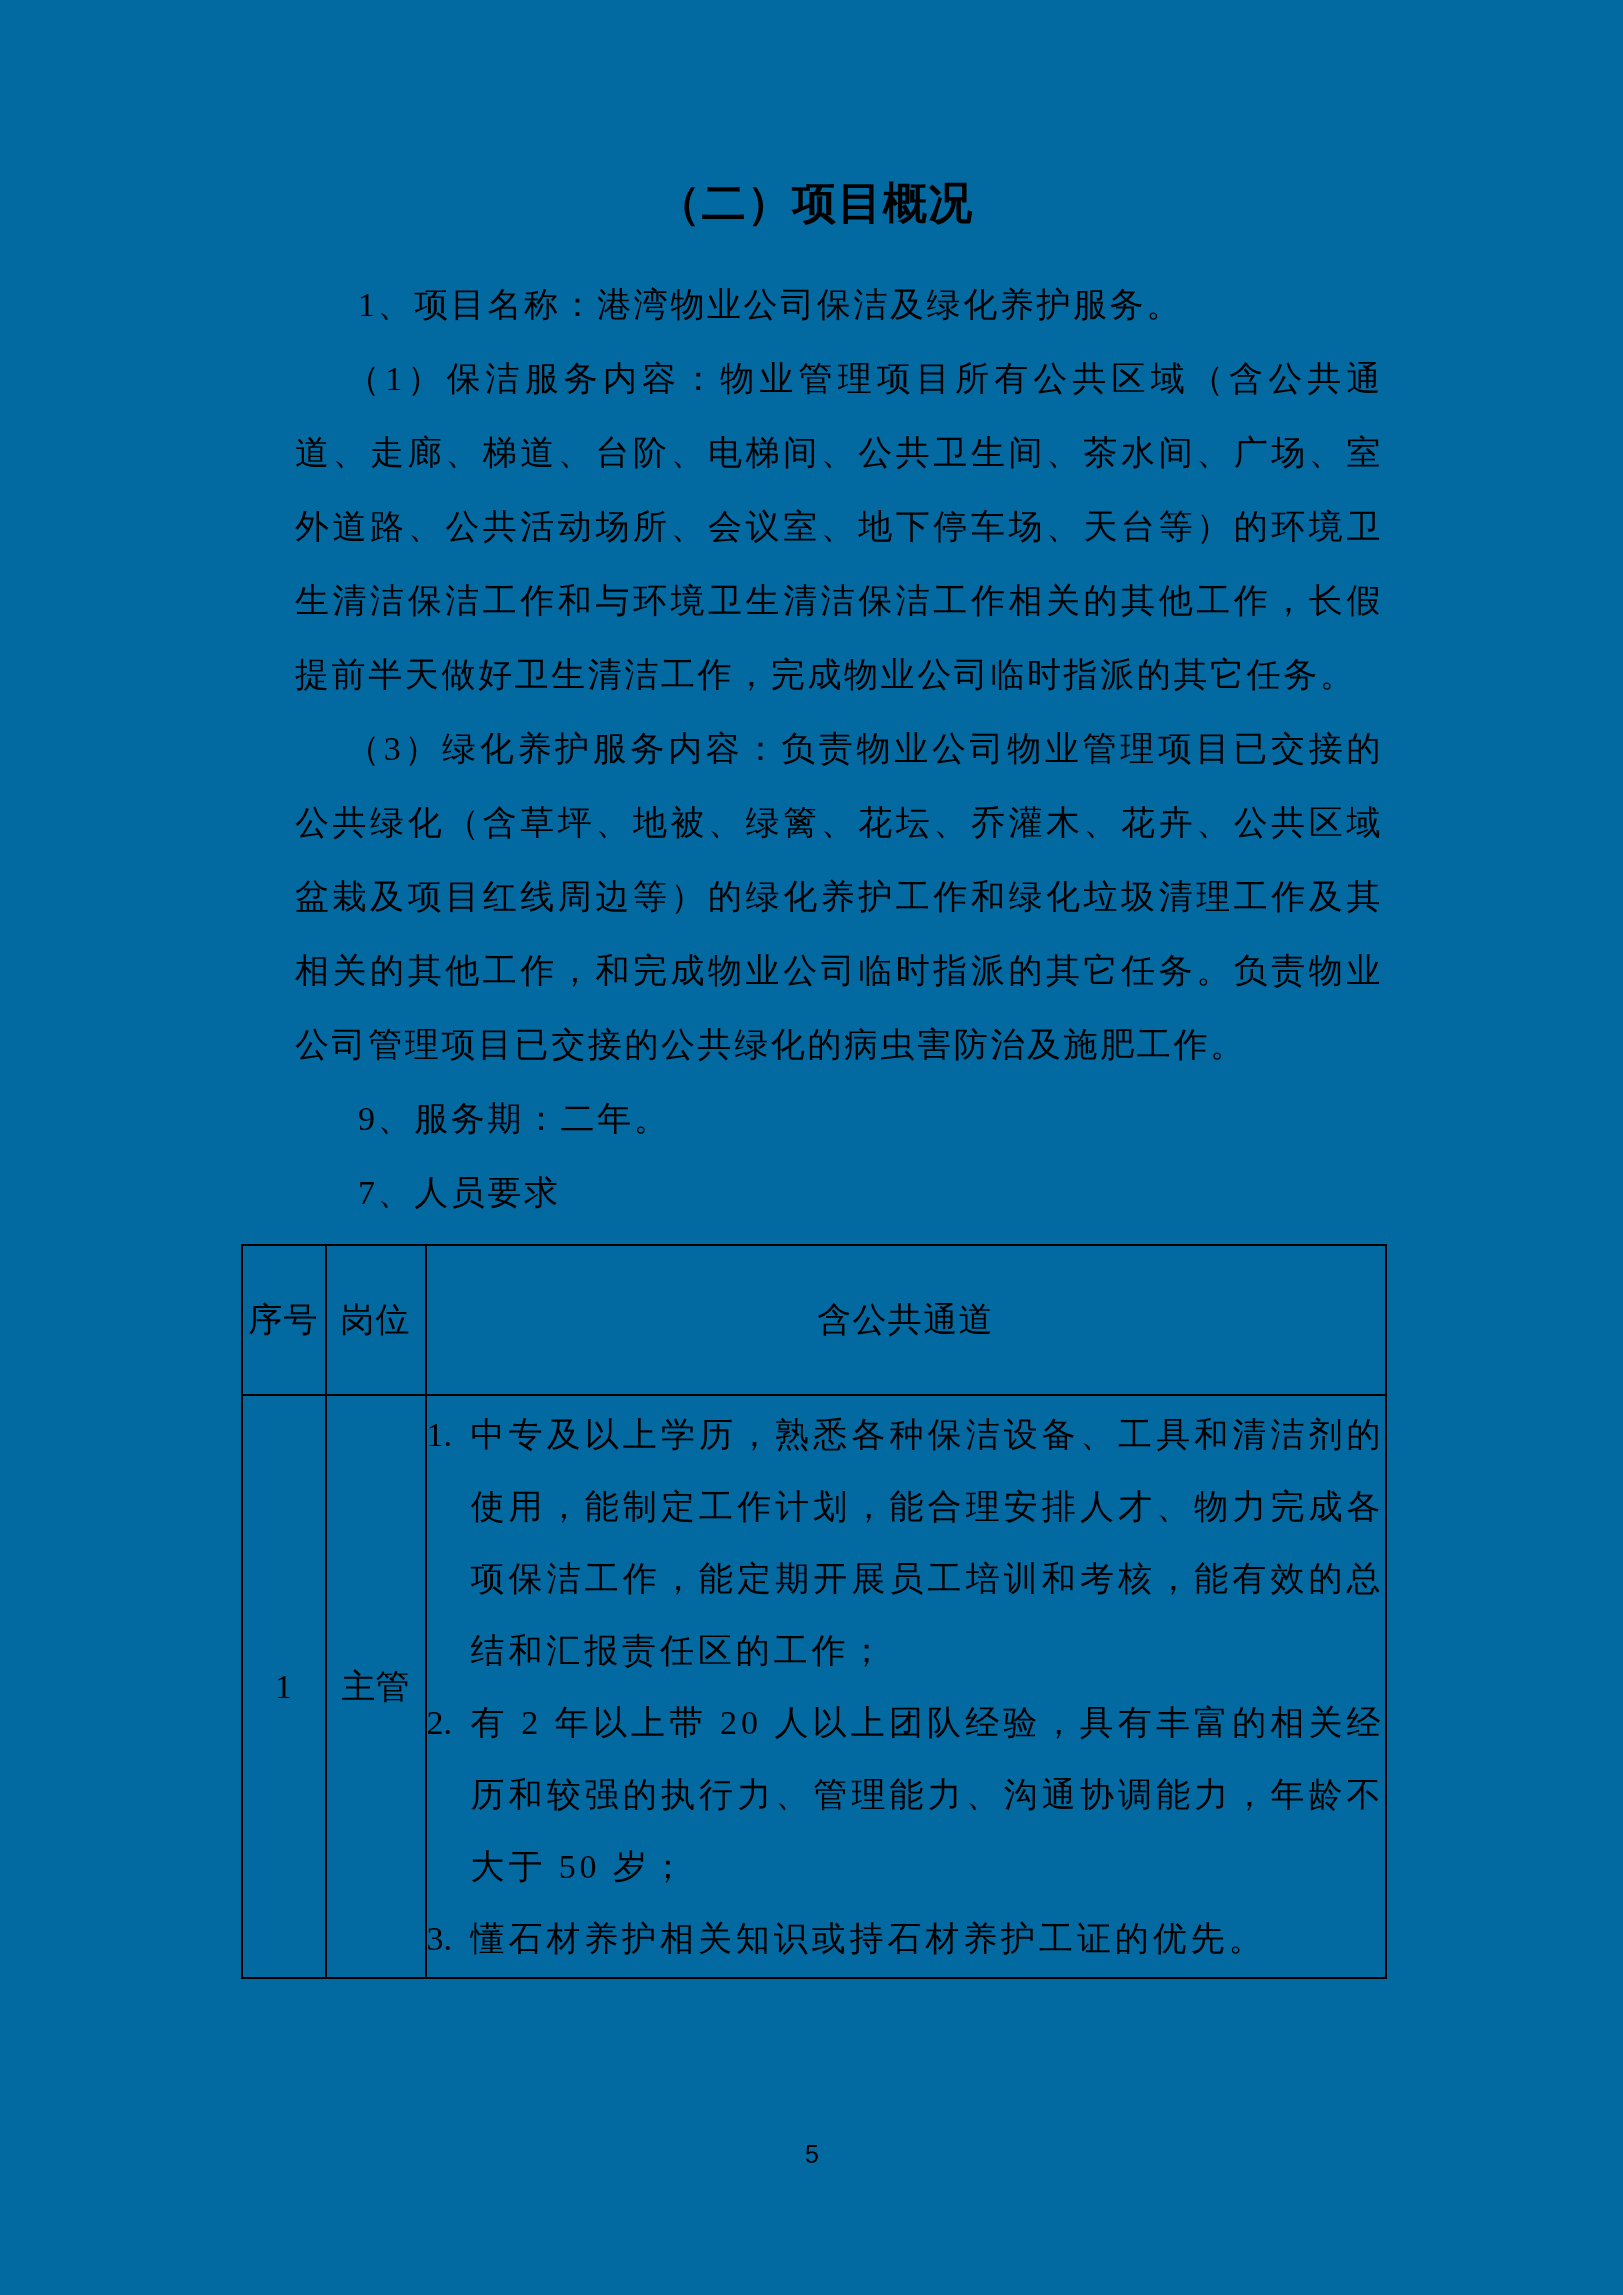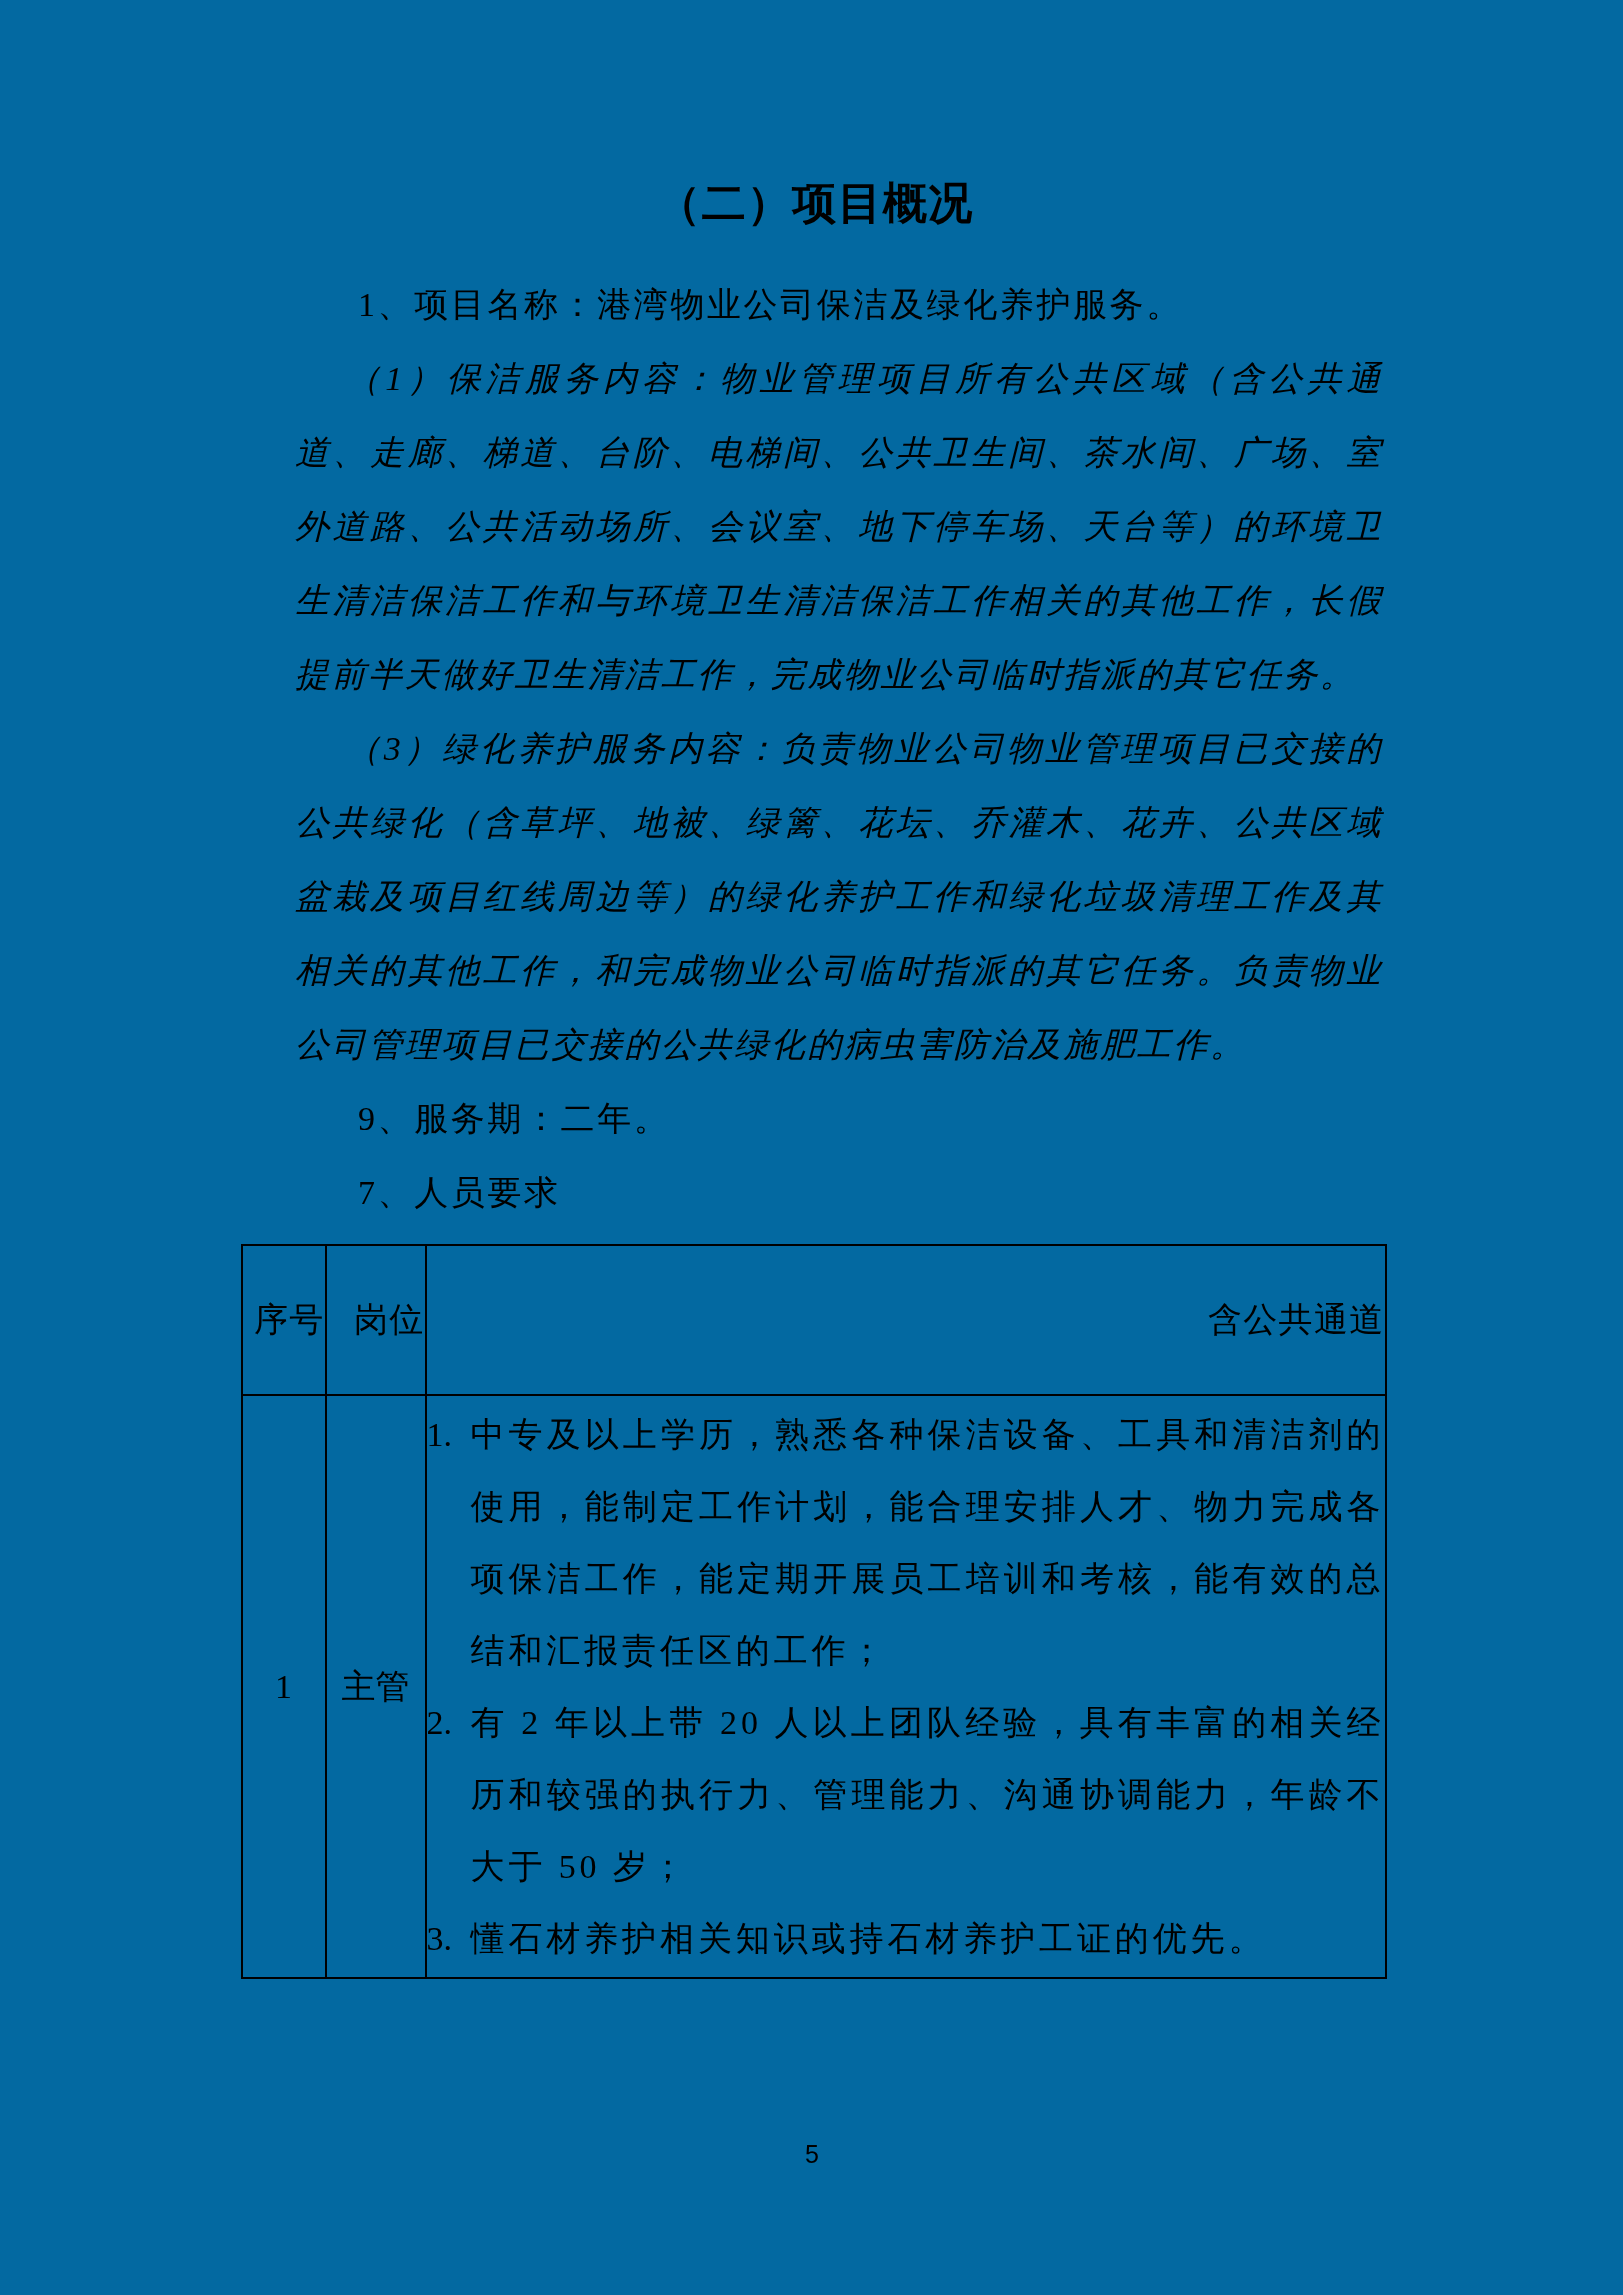--- a/index.html
+++ b/index.html
@@ -36,21 +36,21 @@
   .para {
     font-size: 34px;
     line-height: 74px;
     text-align: justify;
     text-justify: inter-character;
     letter-spacing: 2.6px;
     word-break: break-all;
     margin-left: 48px;
   }
   .indent-num   { text-indent: 63px; }
-  .indent-paren { text-indent: 51px; font-style: italic; }
+  .indent-paren { text-indent: 51px; }
 
   
   table.personnel {
     margin-top: 14.4px;
     margin-left: -6.5px;
     width: 1145px;
     table-layout: fixed;
     border-collapse: collapse;
   }
   table.personnel td, table.personnel th {
@@ -62,21 +62,21 @@
   }
   .narrow-cell {
     text-align: center;
     line-height: 74px;
     word-break: break-all;
     letter-spacing: 0;
   }
   th.narrow-cell, td.narrow-cell { padding: 0 23.6px; }
   th.req-header {
     height: 148px;
-    text-align: right;
+    text-align: center;
     letter-spacing: 1.3px;
   }
   td.req-cell {
     vertical-align: middle;
     padding: 5.2px 13px 5.2px 10.5px;
     height: 581px;
   }
   .req-item {
     display: flex;
     line-height: 72px;

